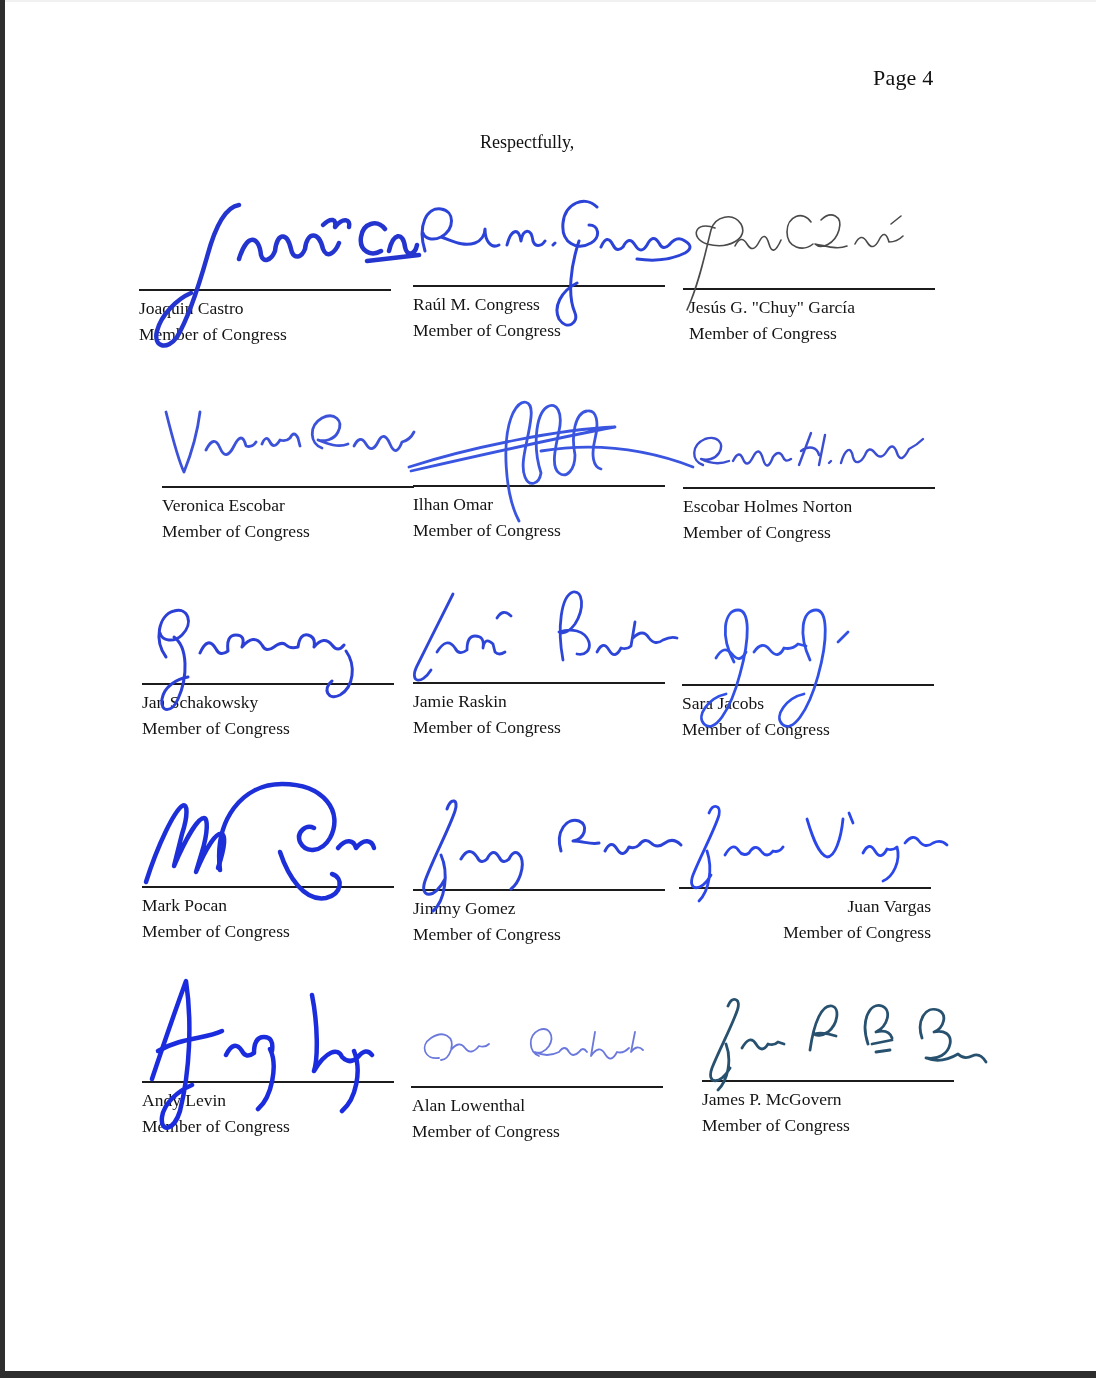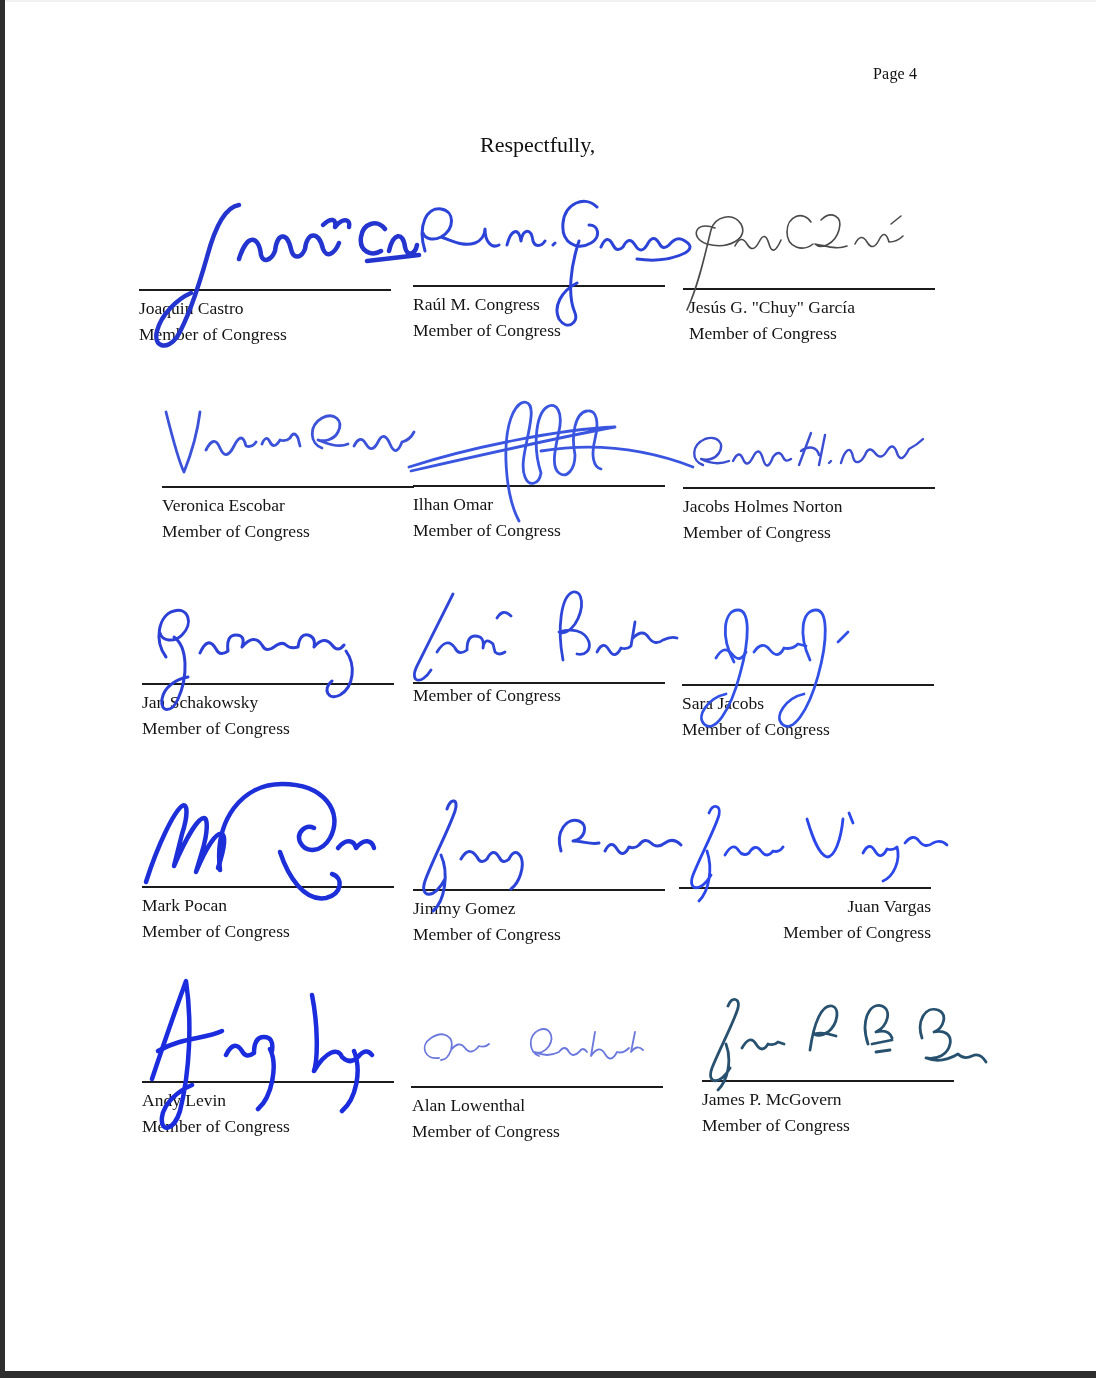--- a/index.html
+++ b/index.html
@@ -9,25 +9,25 @@
     font-family:"Liberation Serif","DejaVu Serif",serif;
     position:relative;overflow:hidden;
   }
   .frame{position:absolute;inset:0;background:#2e2e2e;}
   .page{
     position:absolute;left:5px;top:0;width:1091px;height:1369px;
     background:#ffffff;border-top:2px solid #f1f1f1;
   }
   .page-number{
     position:absolute;left:868px;top:63px;
-    font-size:16px;color:#101010;letter-spacing:.2px;
+    font-size:22px;color:#101010;letter-spacing:.2px;
   }
   .salutation{
     position:absolute;left:475px;top:130px;
-    font-size:22px;color:#101010;
+    font-size:18px;color:#101010;
   }
   .cell{position:absolute;width:252px;}
   .cell .art{
     position:absolute;left:-12px;top:-130px;width:300px;height:200px;
     overflow:visible;z-index:3;pointer-events:none;
   }
   .cell .rule{
     position:absolute;left:0;top:0;width:252px;height:2px;
     background:#1c1c1c;z-index:1;
   }
@@ -124,21 +124,21 @@
     <div class="cell" style="left:678px;top:485px;">
       <svg class="art" viewBox="0 0 300 200">
         <g stroke-width="2.4" stroke="#3b4ed2">
           <path d="M32,108 C20,104 20,88 34,82 C46,78 54,86 48,96 C44,102 36,104 30,102 C38,106 48,108 58,104"></path>
           <path d="M62,104 q6,-12 10,-2 t10,-2 t10,2 t10,-2 q6,-8 10,0 q2,6 8,2"></path>
           <path d="M128,108 L140,76 M130,94 C138,88 146,90 148,98 M154,78 L148,108 M158,106 l2,-2"></path>
           <path d="M170,106 C174,92 180,88 182,100 C184,108 190,106 194,98 q4,-10 10,-2 t12,-2 t10,2 t12,-4 q8,-4 14,-10"></path>
         </g>
       </svg>
       <div class="rule"></div>
-      <div class="name">Jacobs Holmes Norton</div>
+      <div class="name">Escobar Holmes Norton</div>
       <div class="title">Member of Congress</div>
     </div>
 
     <div class="cell" style="left:137px;top:681px;">
       <svg class="art" viewBox="0 0 300 200">
         <g stroke-width="3" stroke="#2c40d6">
           <path d="M36,104 C24,88 28,62 44,58 C58,54 64,70 52,82 C44,90 32,88 30,80 M44,84 C58,94 58,124 48,146 C42,160 30,160 32,146 C34,134 46,126 58,124"></path>
           <path d="M70,100 q8,-18 16,-4 q4,8 12,2 q-2,-16 8,-16 q10,0 6,12 q12,-14 20,-2 q4,8 12,2 t12,-2 t12,2 q2,-14 10,-12 q8,2 6,12 q10,-12 18,-2 q6,8 12,0"></path>
           <path d="M216,98 C226,112 224,134 210,142 C198,148 192,136 202,128"></path>
         </g>
@@ -152,20 +152,21 @@
       <svg class="art" viewBox="0 0 300 200">
         <g stroke-width="2.8" stroke="#2e46d8">
           <path d="M30,118 C20,134 8,130 16,114 C28,90 44,58 52,42"></path>
           <path d="M36,100 q10,-16 18,-4 q4,8 12,2 q0,-14 8,-14 q10,0 8,12 q2,-12 10,-4 l2,8 q4,4 10,0"></path>
           <path d="M96,66 q6,-10 14,-2"></path>
           <path d="M162,108 C156,76 160,44 172,40 C182,38 184,56 174,72 C168,80 162,82 158,80 C170,76 184,78 188,90 C190,98 184,104 176,102"></path>
           <path d="M196,100 q6,-12 12,-2 t12,-2 q6,2 10,-2 l4,-24 m-2,16 q10,-10 16,0 q6,8 14,2 q8,-4 14,-2"></path>
         </g>
       </svg>
       <div class="rule"></div>
+      <div class="name">Jamie Raskin</div>
       <div class="title">Member of Congress</div>
     </div>
 
     <div class="cell" style="left:677px;top:682px;">
       <svg class="art" viewBox="0 0 300 200">
         <g stroke-width="2.8" stroke="#3050e6">
           <path d="M46,104 q8,-14 16,-4 t14,-2 m8,0 q8,-12 16,-2 t14,-2 q8,2 14,-4 l8,2"></path>
           <path d="M64,108 C50,82 54,56 68,56 C80,56 80,84 70,120 C60,158 44,180 34,170 C26,162 38,144 56,140"></path>
           <path d="M140,106 C128,80 132,56 146,56 C158,56 158,86 148,122 C138,158 122,180 112,170 C104,162 116,144 134,140"></path>
           <path d="M168,88 l10,-10"></path>

